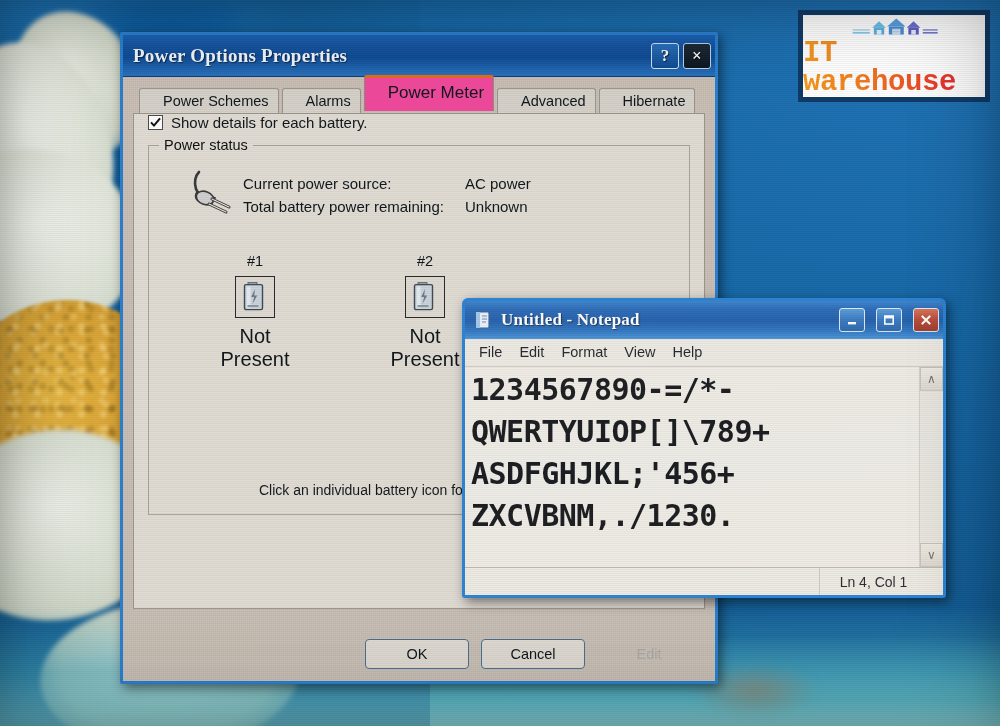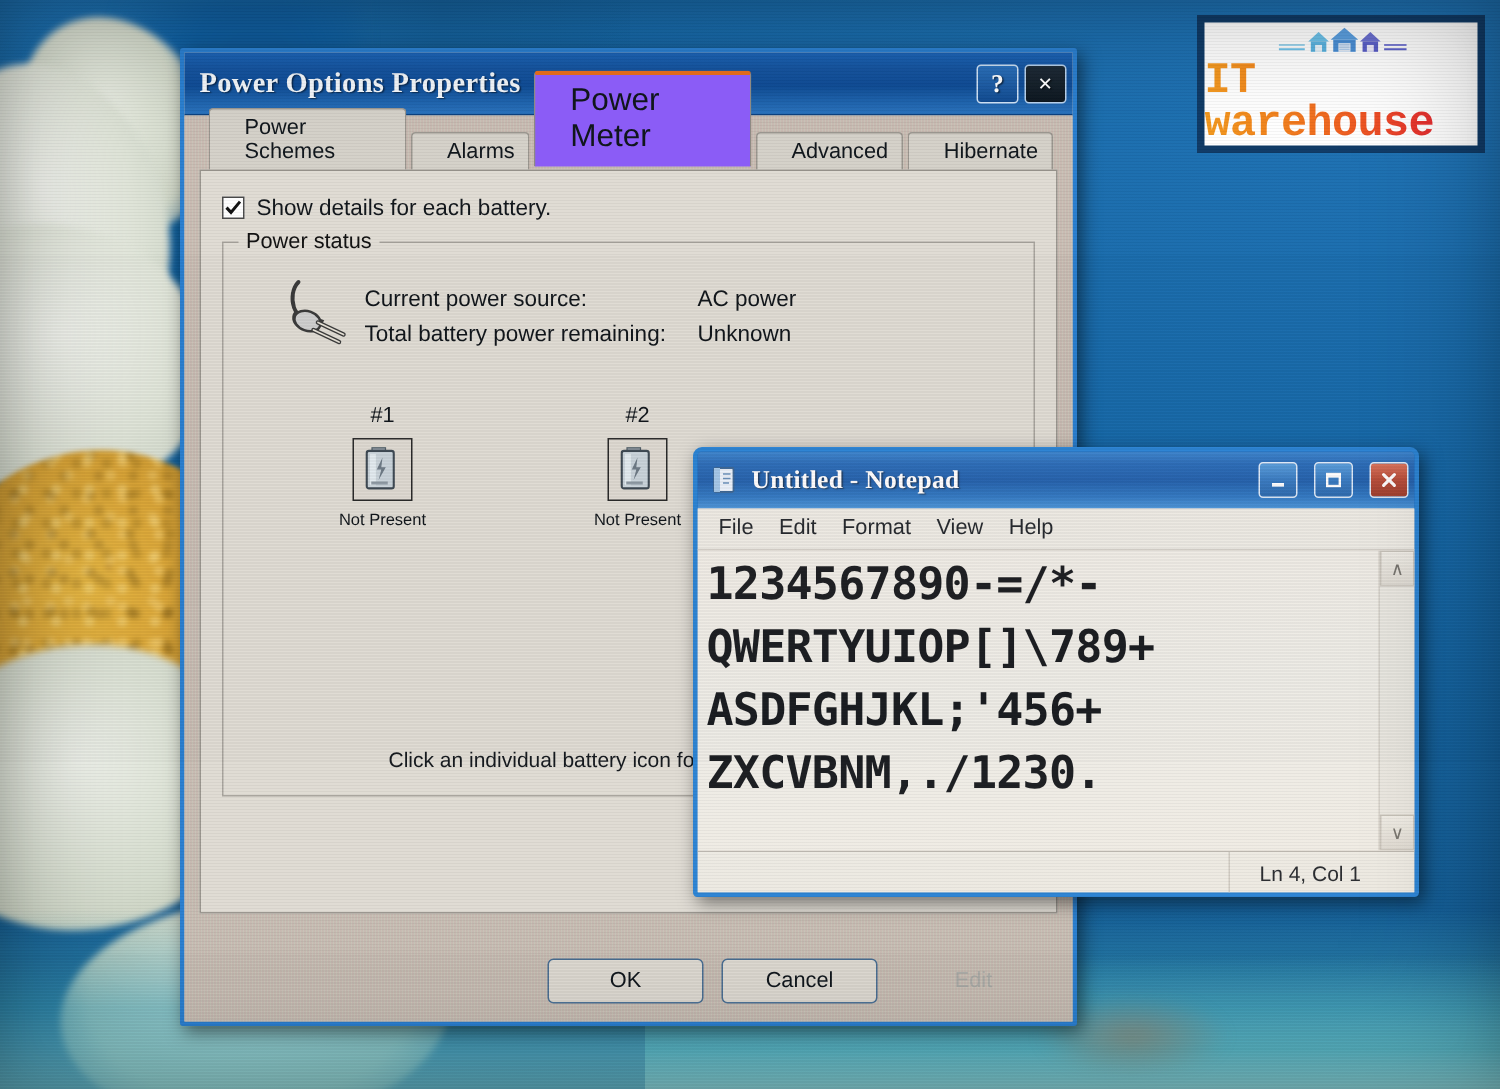--- a/index.html
+++ b/index.html
@@ -177,36 +177,36 @@
     margin-right: 3px;
     background: #d5d1c9;
     border: 1px solid #9a968f;
     border-bottom: none;
     border-radius: 3px 3px 0 0;
     line-height: 1.15;
     cursor: pointer;
     position: relative; top: 2px;
   }
   .tab.active {
-    background: #8b5cf6;
+    background: #ec4899;
     border-top: 3px solid #e06a1b;
     padding-top: 5px;
-    font-size: 21px;
+    font-size: 17px;
     top: -2px;
     padding-bottom: 8px;
     z-index: 3;
     border-left:1px solid #8e8a83; border-right:1px solid #8e8a83;
   }
 
   .tabpanel {
     position: relative;
     border: 1px solid #9a968f;
     background: #e0dcd4;
     height: calc(100% - 28px - 62px);
-    padding: 16px 14px;
+    padding: 0 14px;
   }
 
   .checkrow { display: flex; align-items: center; gap: 8px; font-size: 15px; color: #11161b; margin-bottom: 14px; }
   .checkbox {
     width: 15px; height: 15px;
     border: 1px solid #4b4b4b;
     background: #fdfdfd;
     display: flex; align-items: center; justify-content: center;
     cursor: pointer;
     flex: 0 0 auto;
@@ -239,21 +239,21 @@
   .battery { width: 92px; text-align: center; }
   .battery-num { font-size: 14.5px; color: #11161b; margin-bottom: 7px; }
   .battery-icon-box {
     width: 40px; height: 42px;
     margin: 0 auto 7px auto;
     border: 1px solid #2a2a2a;
     background: #ded9d1;
     display: flex; align-items: center; justify-content: center;
     cursor: pointer;
   }
-  .battery-state { font-size: 11px; color: #11161b; }
+  .battery-state { font-size: 20px; color: #11161b; }
 
   .hint {
     position: absolute;
     left: 110px; bottom: 16px;
     font-size: 14px; color: #15191e;
     white-space: nowrap;
   }
 
   .dlg-buttons {
     position: absolute;

